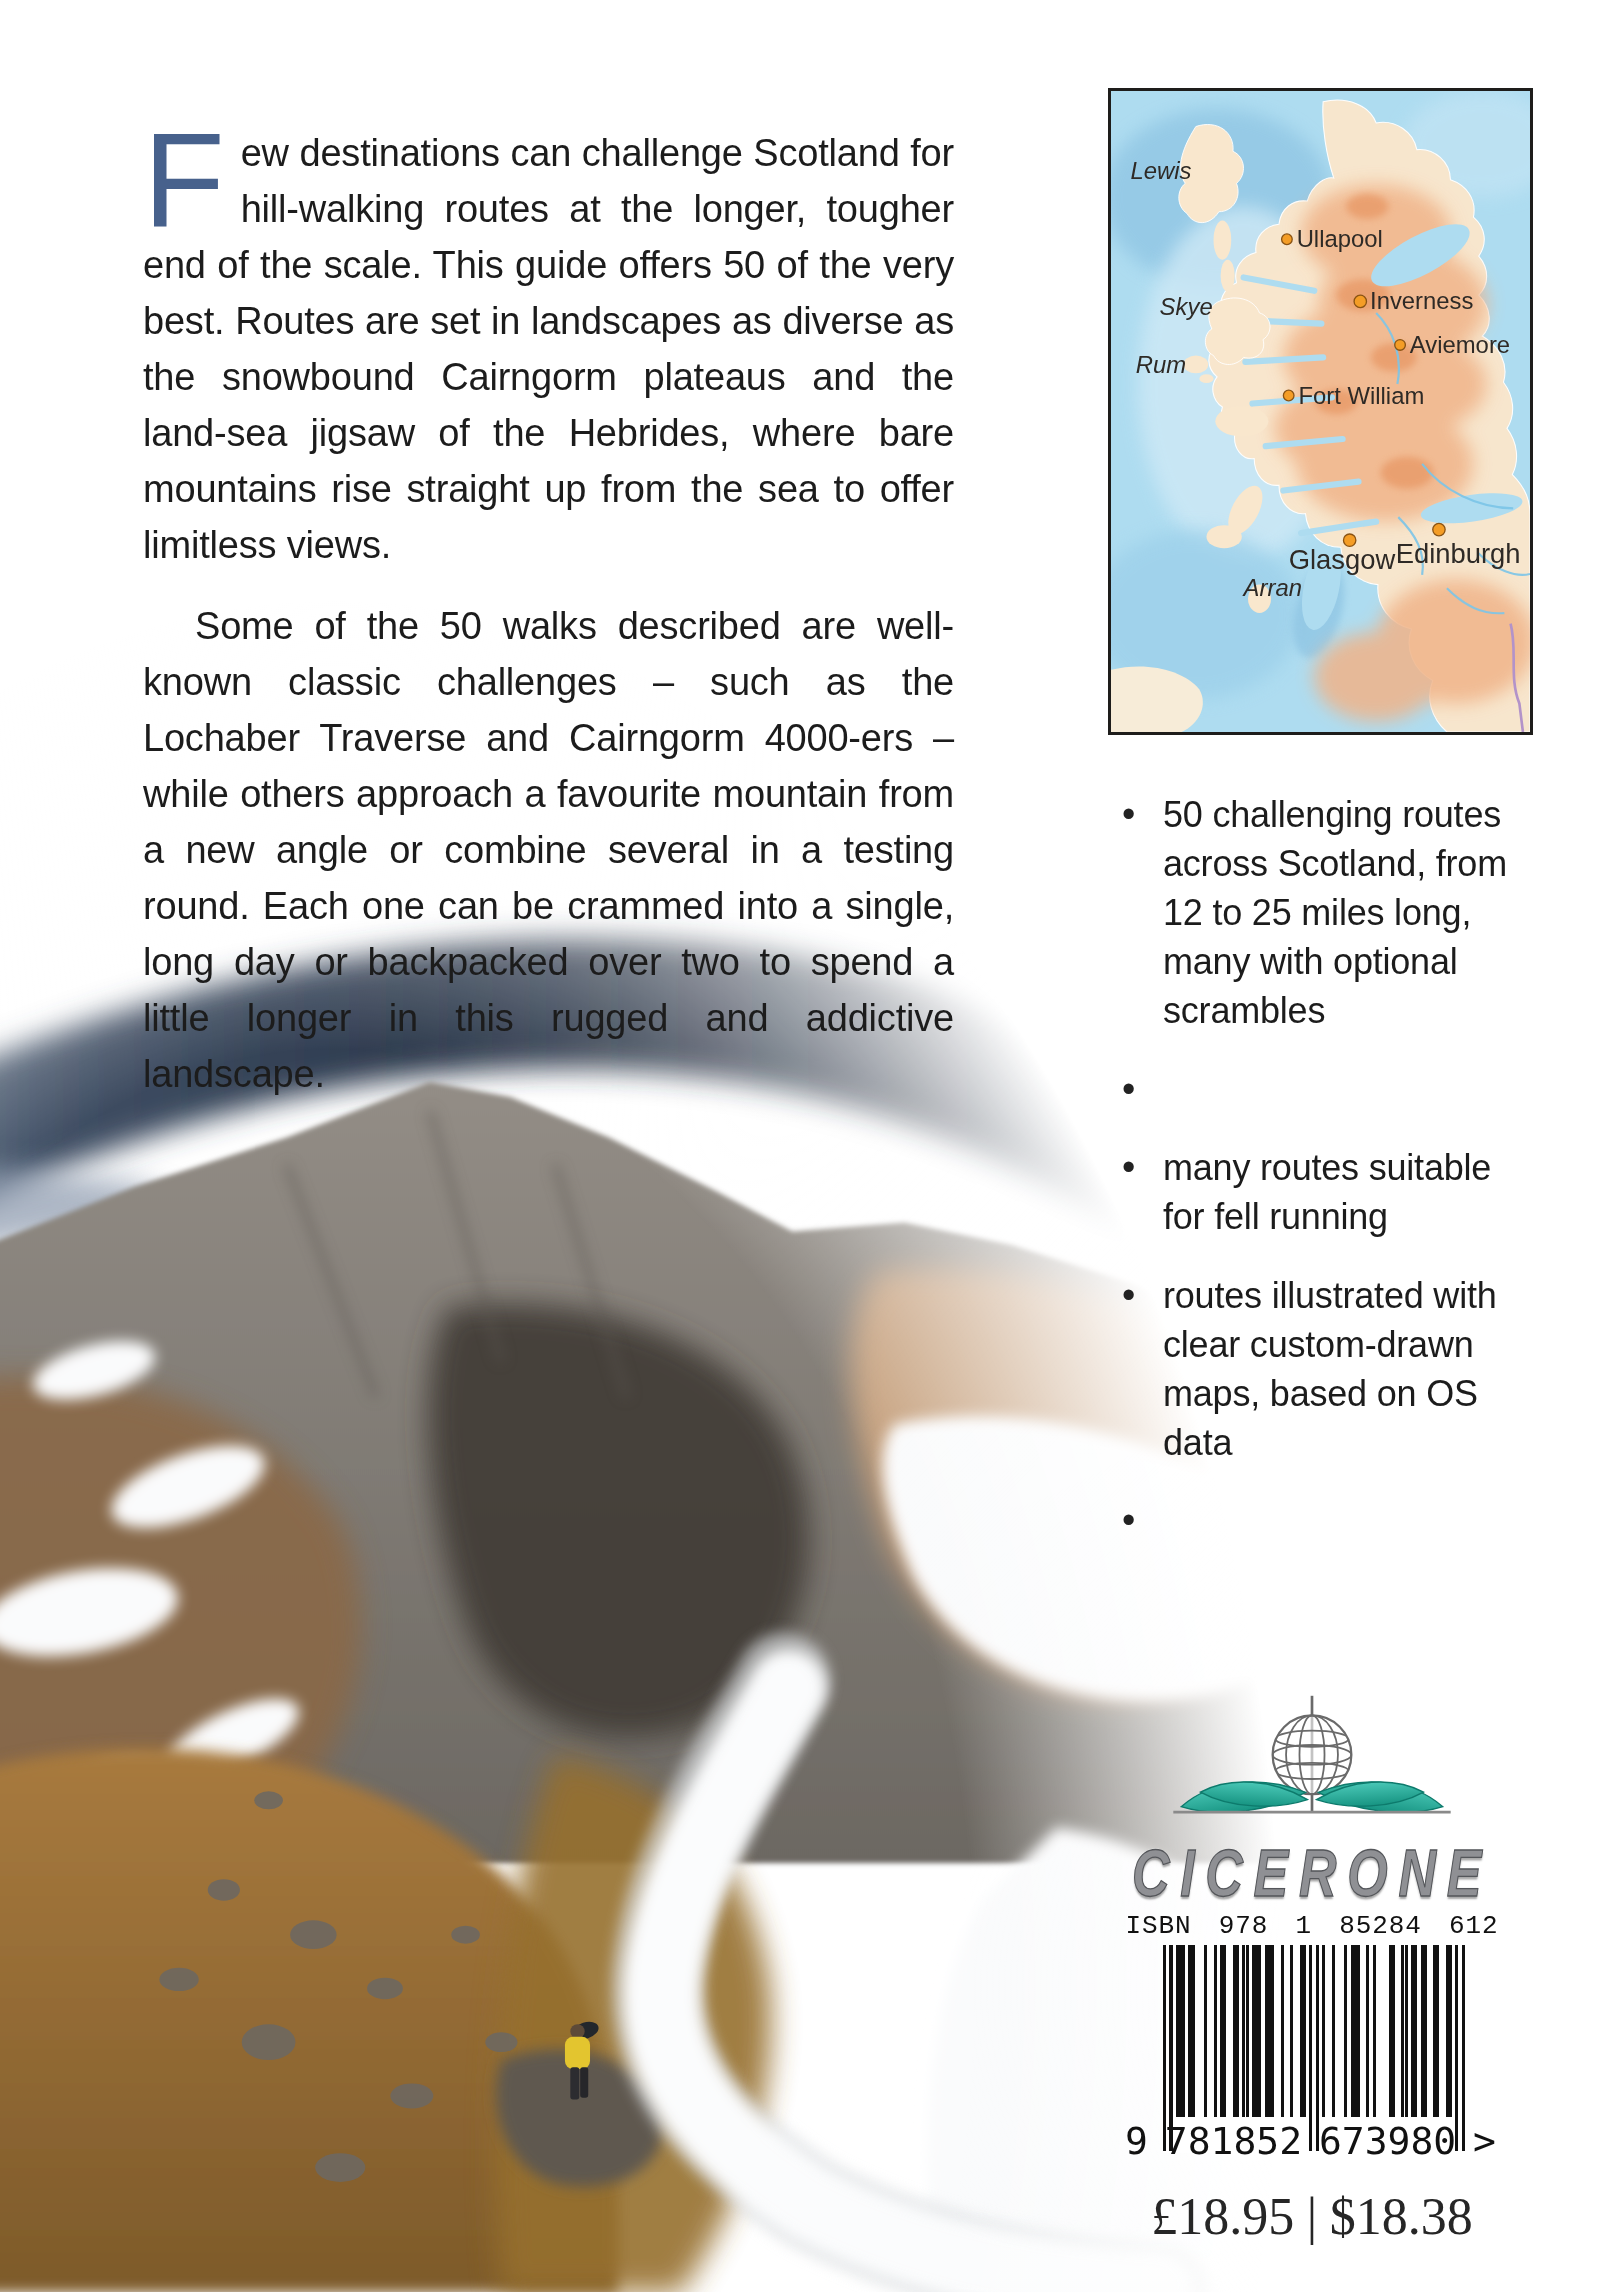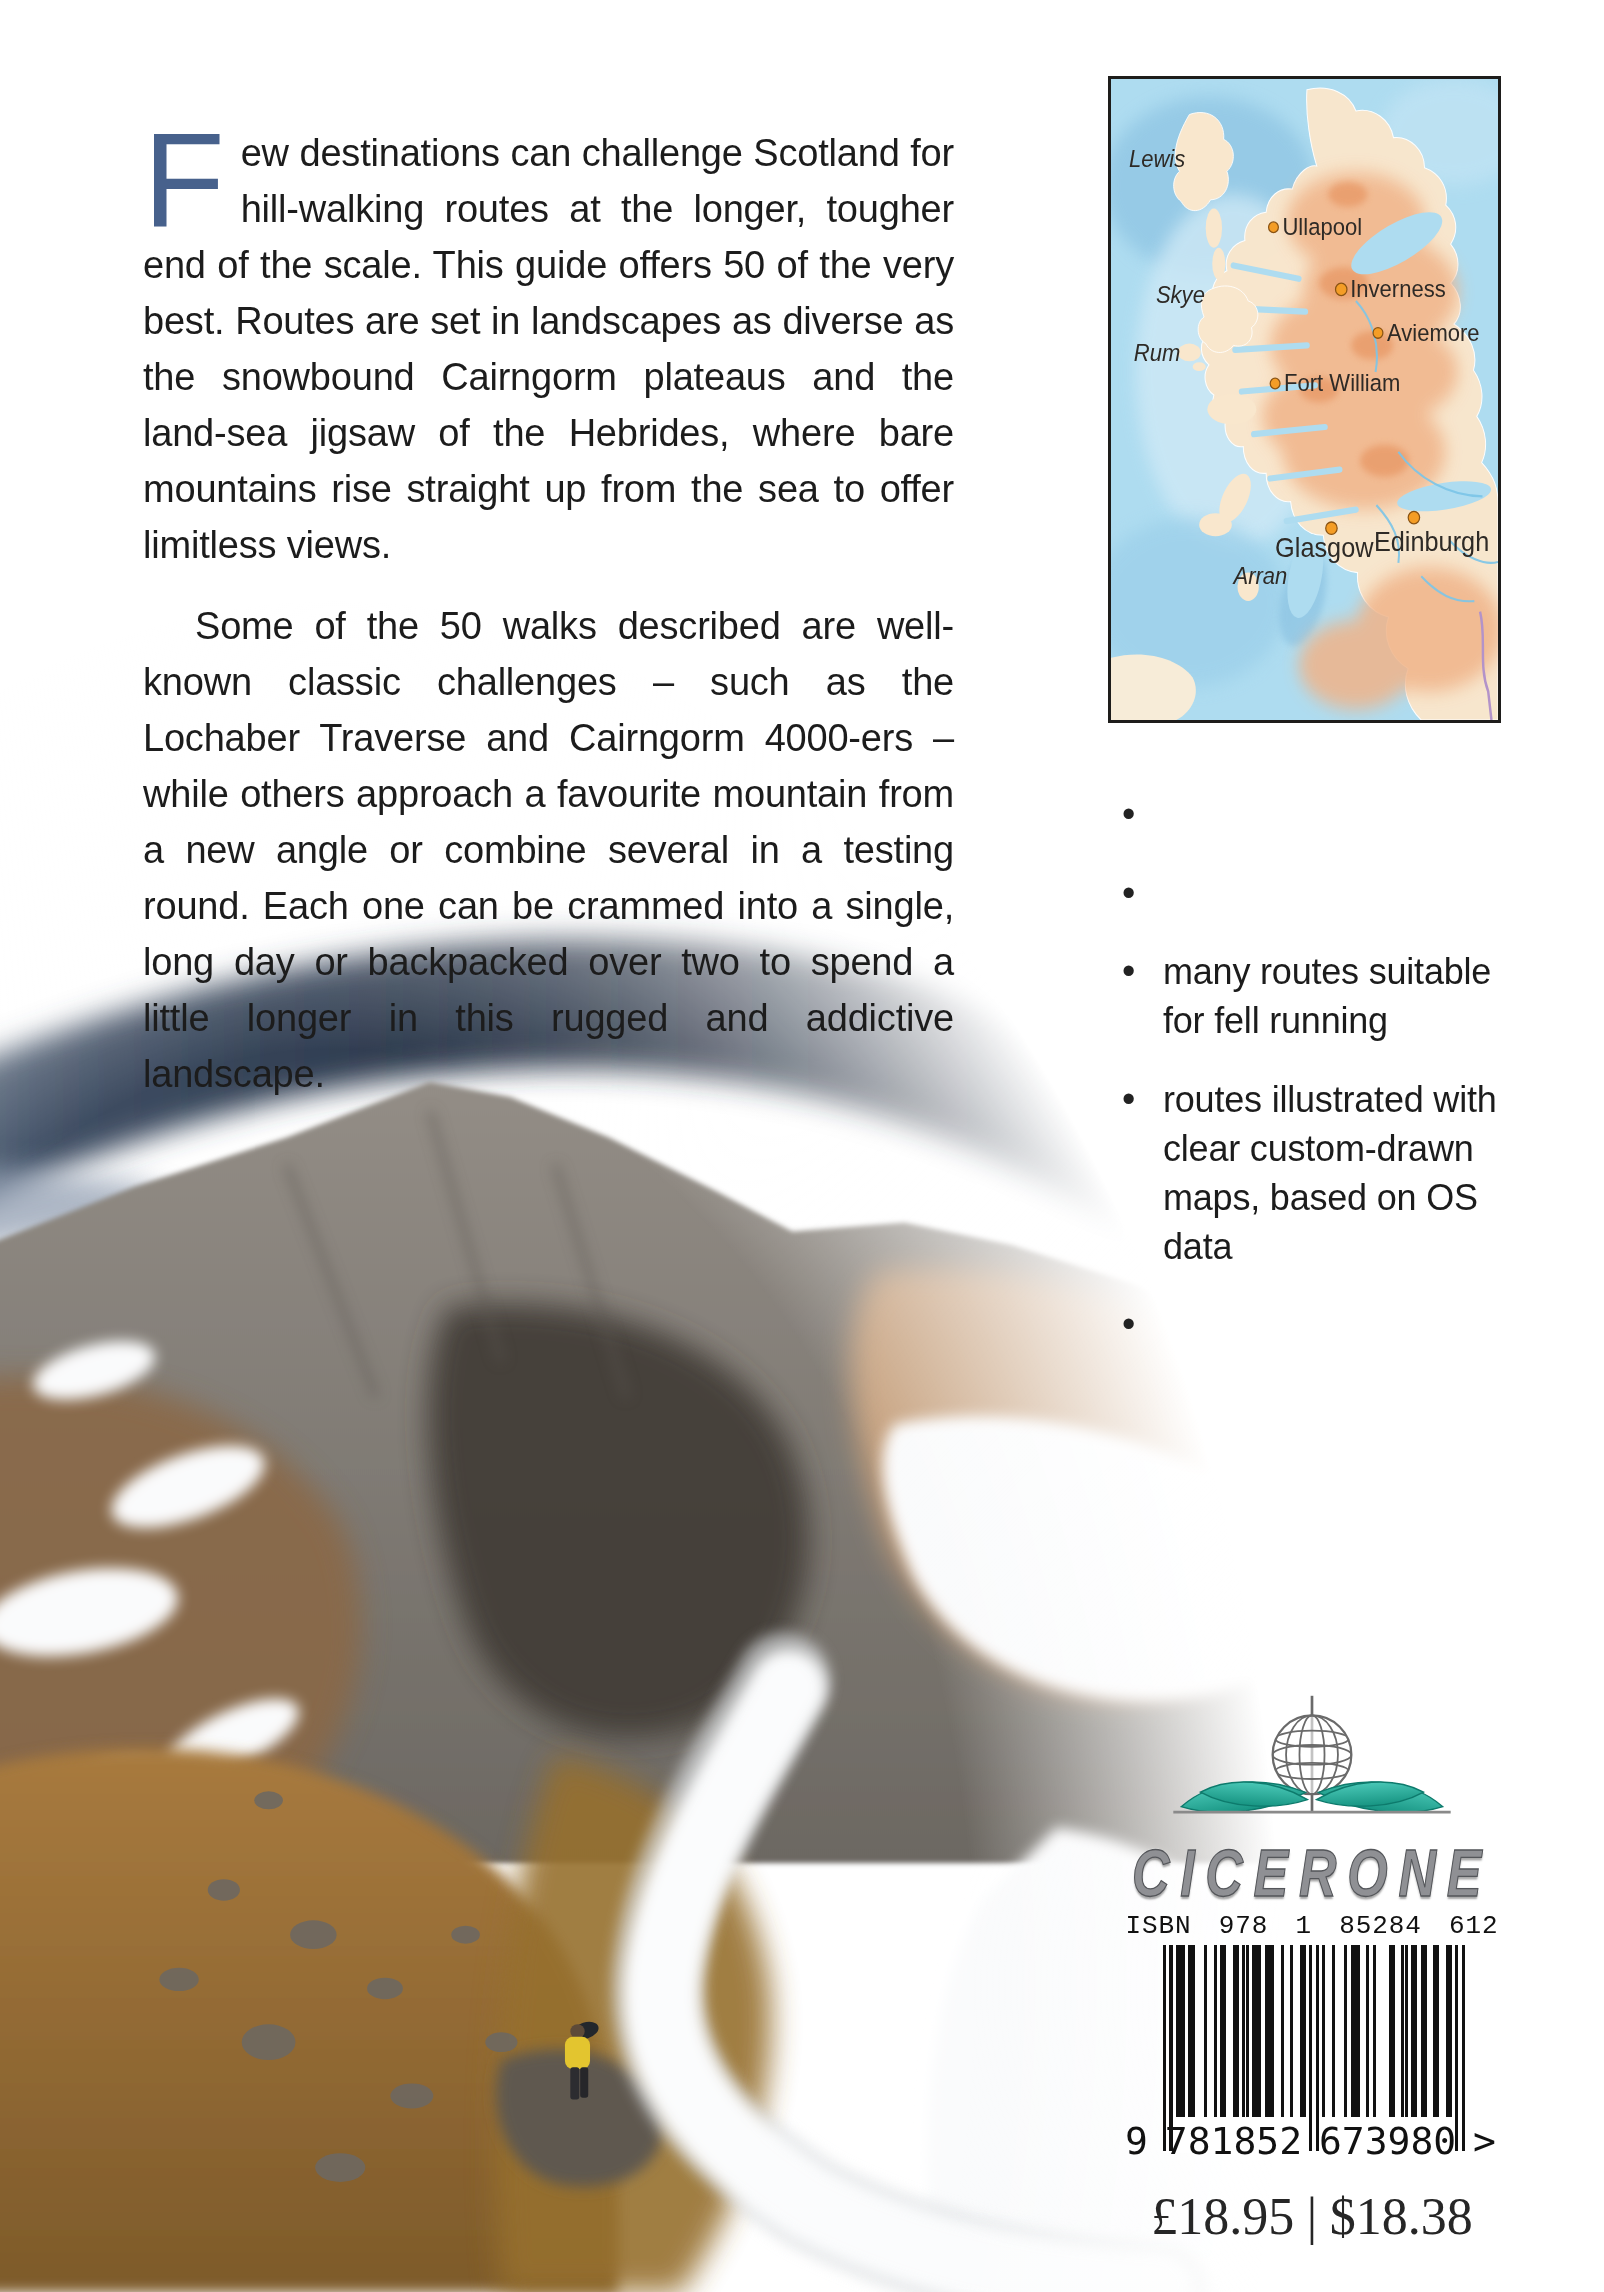--- a/index.html
+++ b/index.html
@@ -9,21 +9,21 @@
 
   
   .blurb{left:143px;top:125px;width:811px;}
   .blurb p{margin:0;font-size:38px;line-height:56px;text-align:justify;
            letter-spacing:-0.2px;color:#1c1c1c;}
   .dropcap{float:left;font-size:134px;line-height:100px;padding:5.4px 16px 0 0;
            font-weight:400;color:#47618c;}
   .para2{margin-top:25px !important;text-indent:52px;}
 
   
-  .map-box{left:1108px;top:76px;width:393px;height:647px;
+  .map-box{left:1108px;top:88px;width:425px;height:647px;
            border:3.6px solid #1e1d1b;box-sizing:border-box;background:#ef4444;}
   .map-box svg{display:block;width:100%;height:100%;}
   .map-label{font-family:"Liberation Sans",sans-serif;fill:#2e2a26;}
   .lbl-island{font-style:italic;font-size:27px;}
   .lbl-town{font-size:27px;}
   .lbl-city{font-size:31px;}
 
   
   .bullets{left:1122px;top:790px;width:410px;}
   .bullet{display:flex;margin-bottom:29.6px;}
@@ -261,20 +261,21 @@
       <text class="map-label lbl-city" x="201" y="538">Glasgow</text>
       <text class="map-label lbl-city" x="322" y="532">Edinburgh</text>
       <text class="map-label lbl-island" x="150" y="569">Arran</text>
     </g>
   </svg>
 </div>
 
 <div class="abs bullets">
   <div class="bullet">
     <span class="dot">•</span>
+    <span class="btext">50 challenging routes across Scotland, from 12 to 25 miles long, many with optional scrambles</span>
   </div>
   <div class="bullet">
     <span class="dot">•</span>
   </div>
   <div class="bullet">
     <span class="dot">•</span>
     <span class="btext">many routes suitable for fell running</span>
   </div>
   <div class="bullet">
     <span class="dot">•</span>

